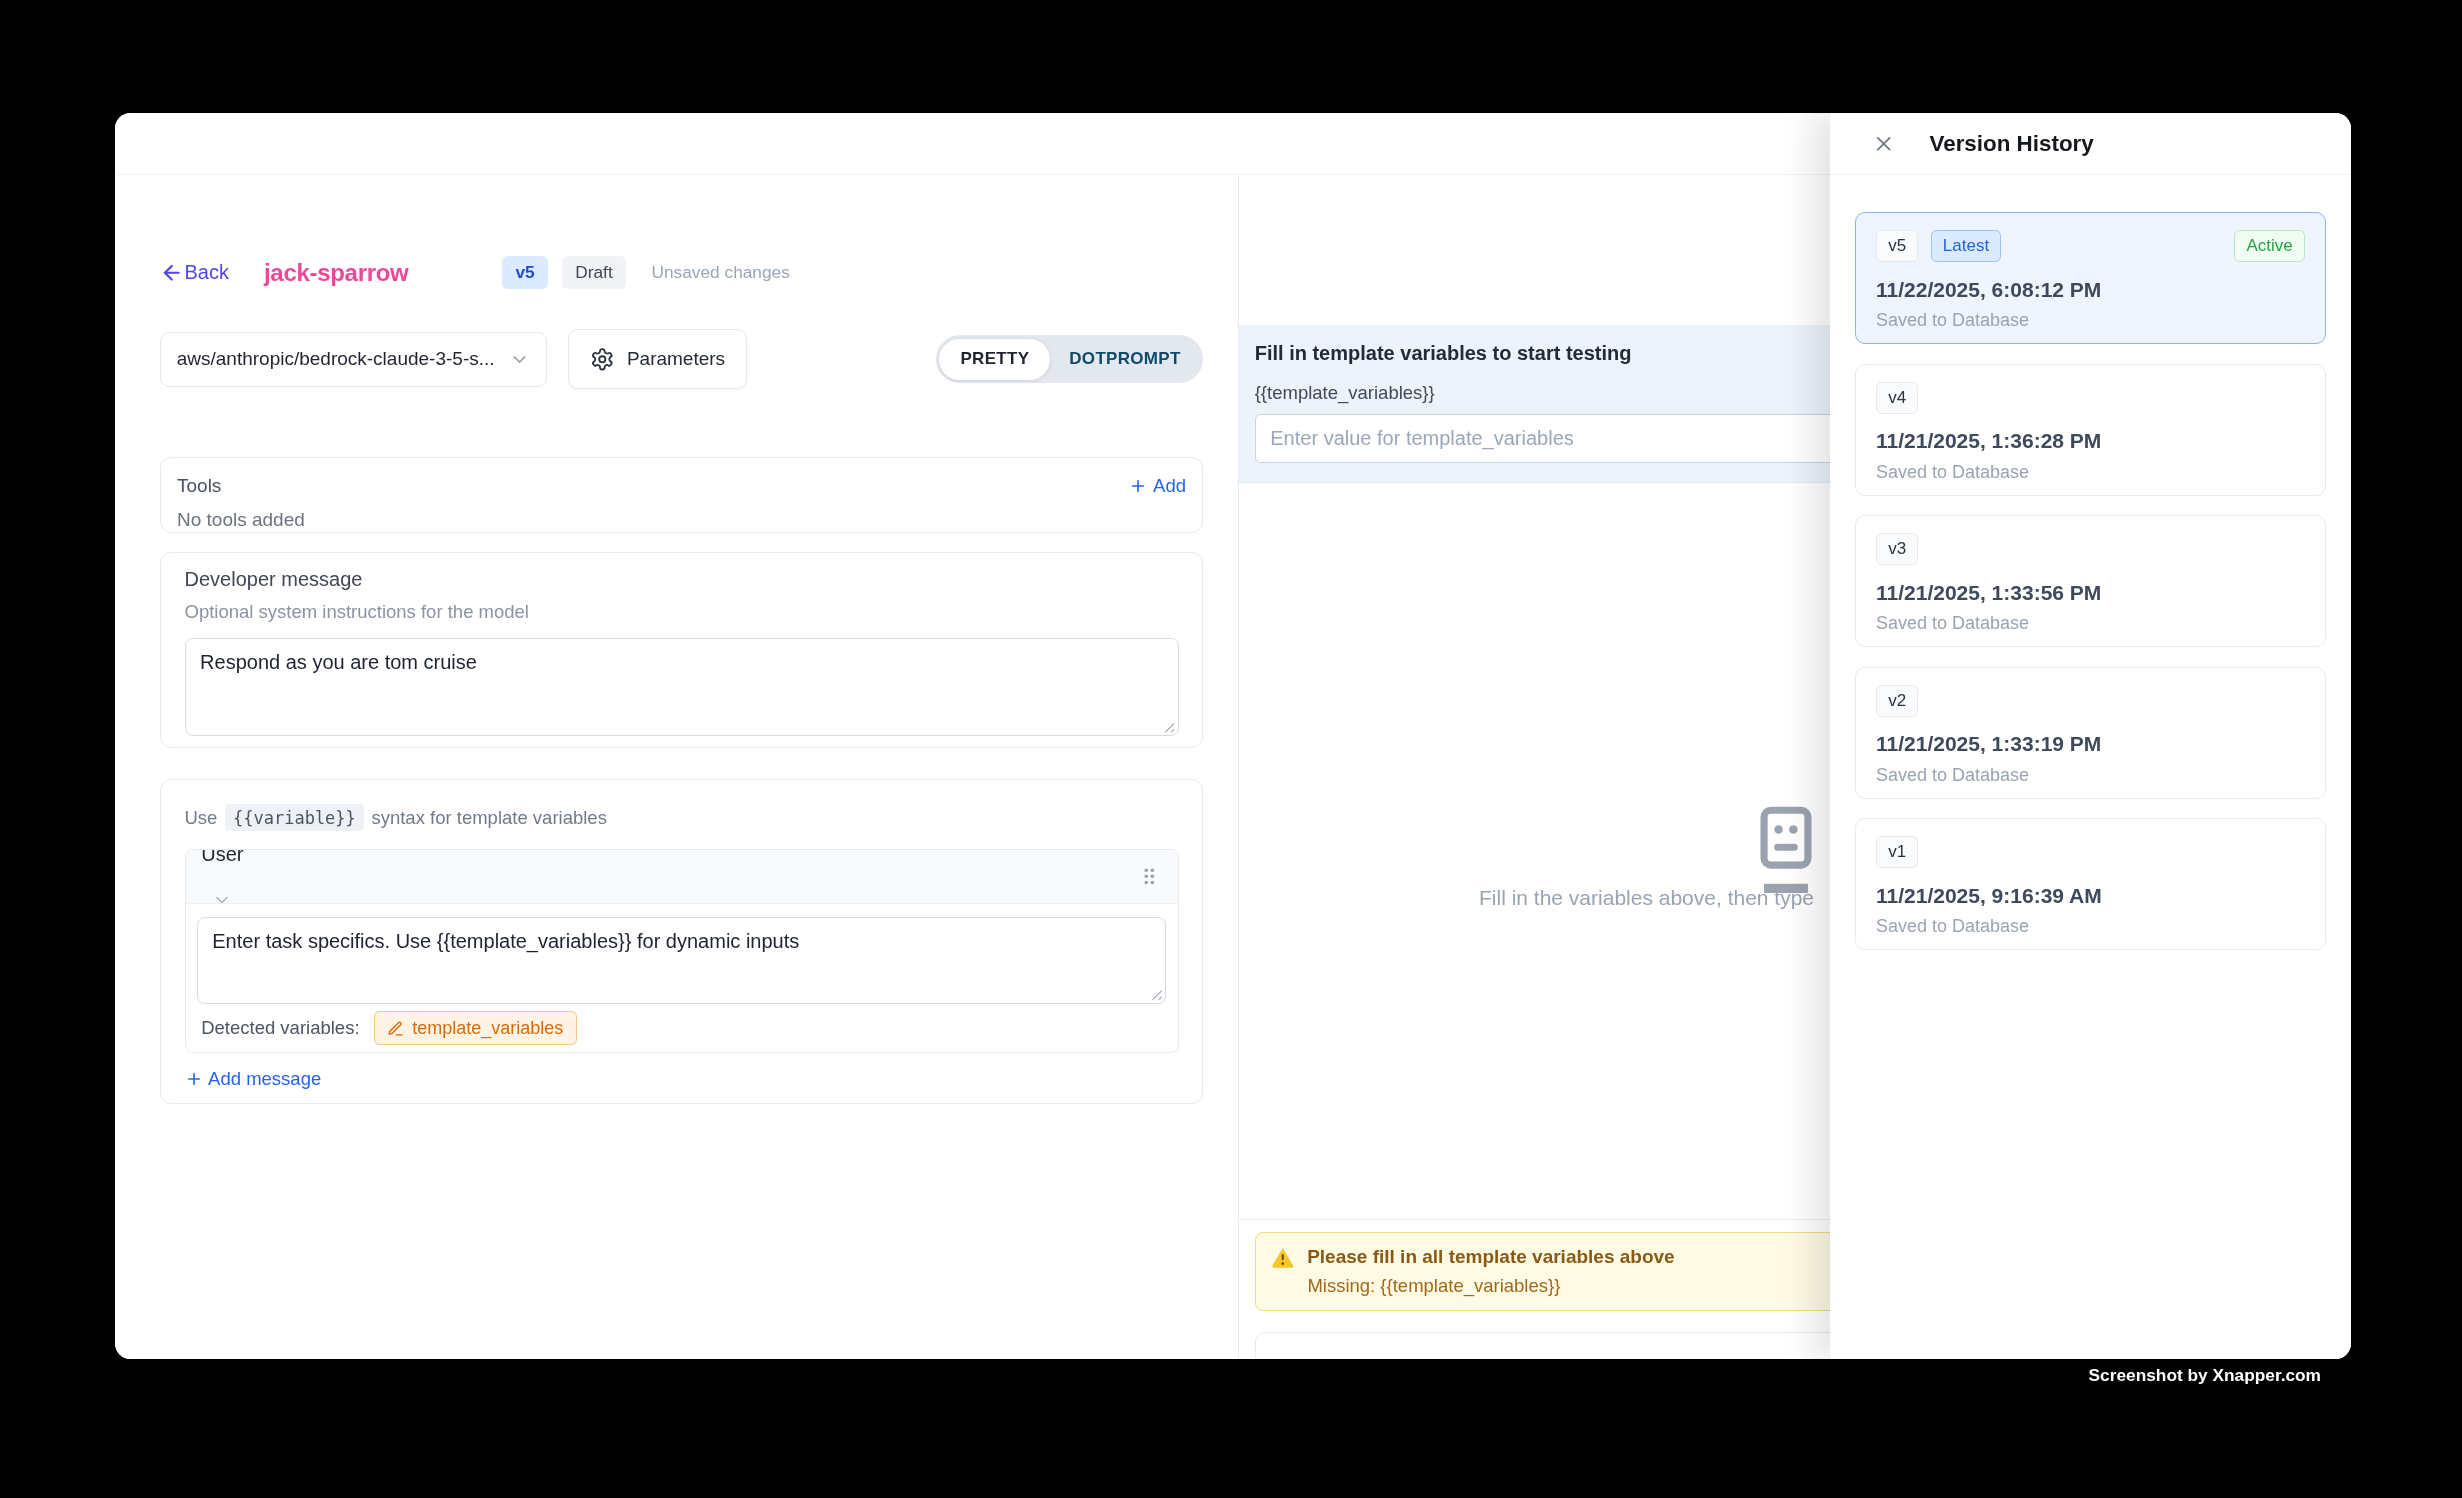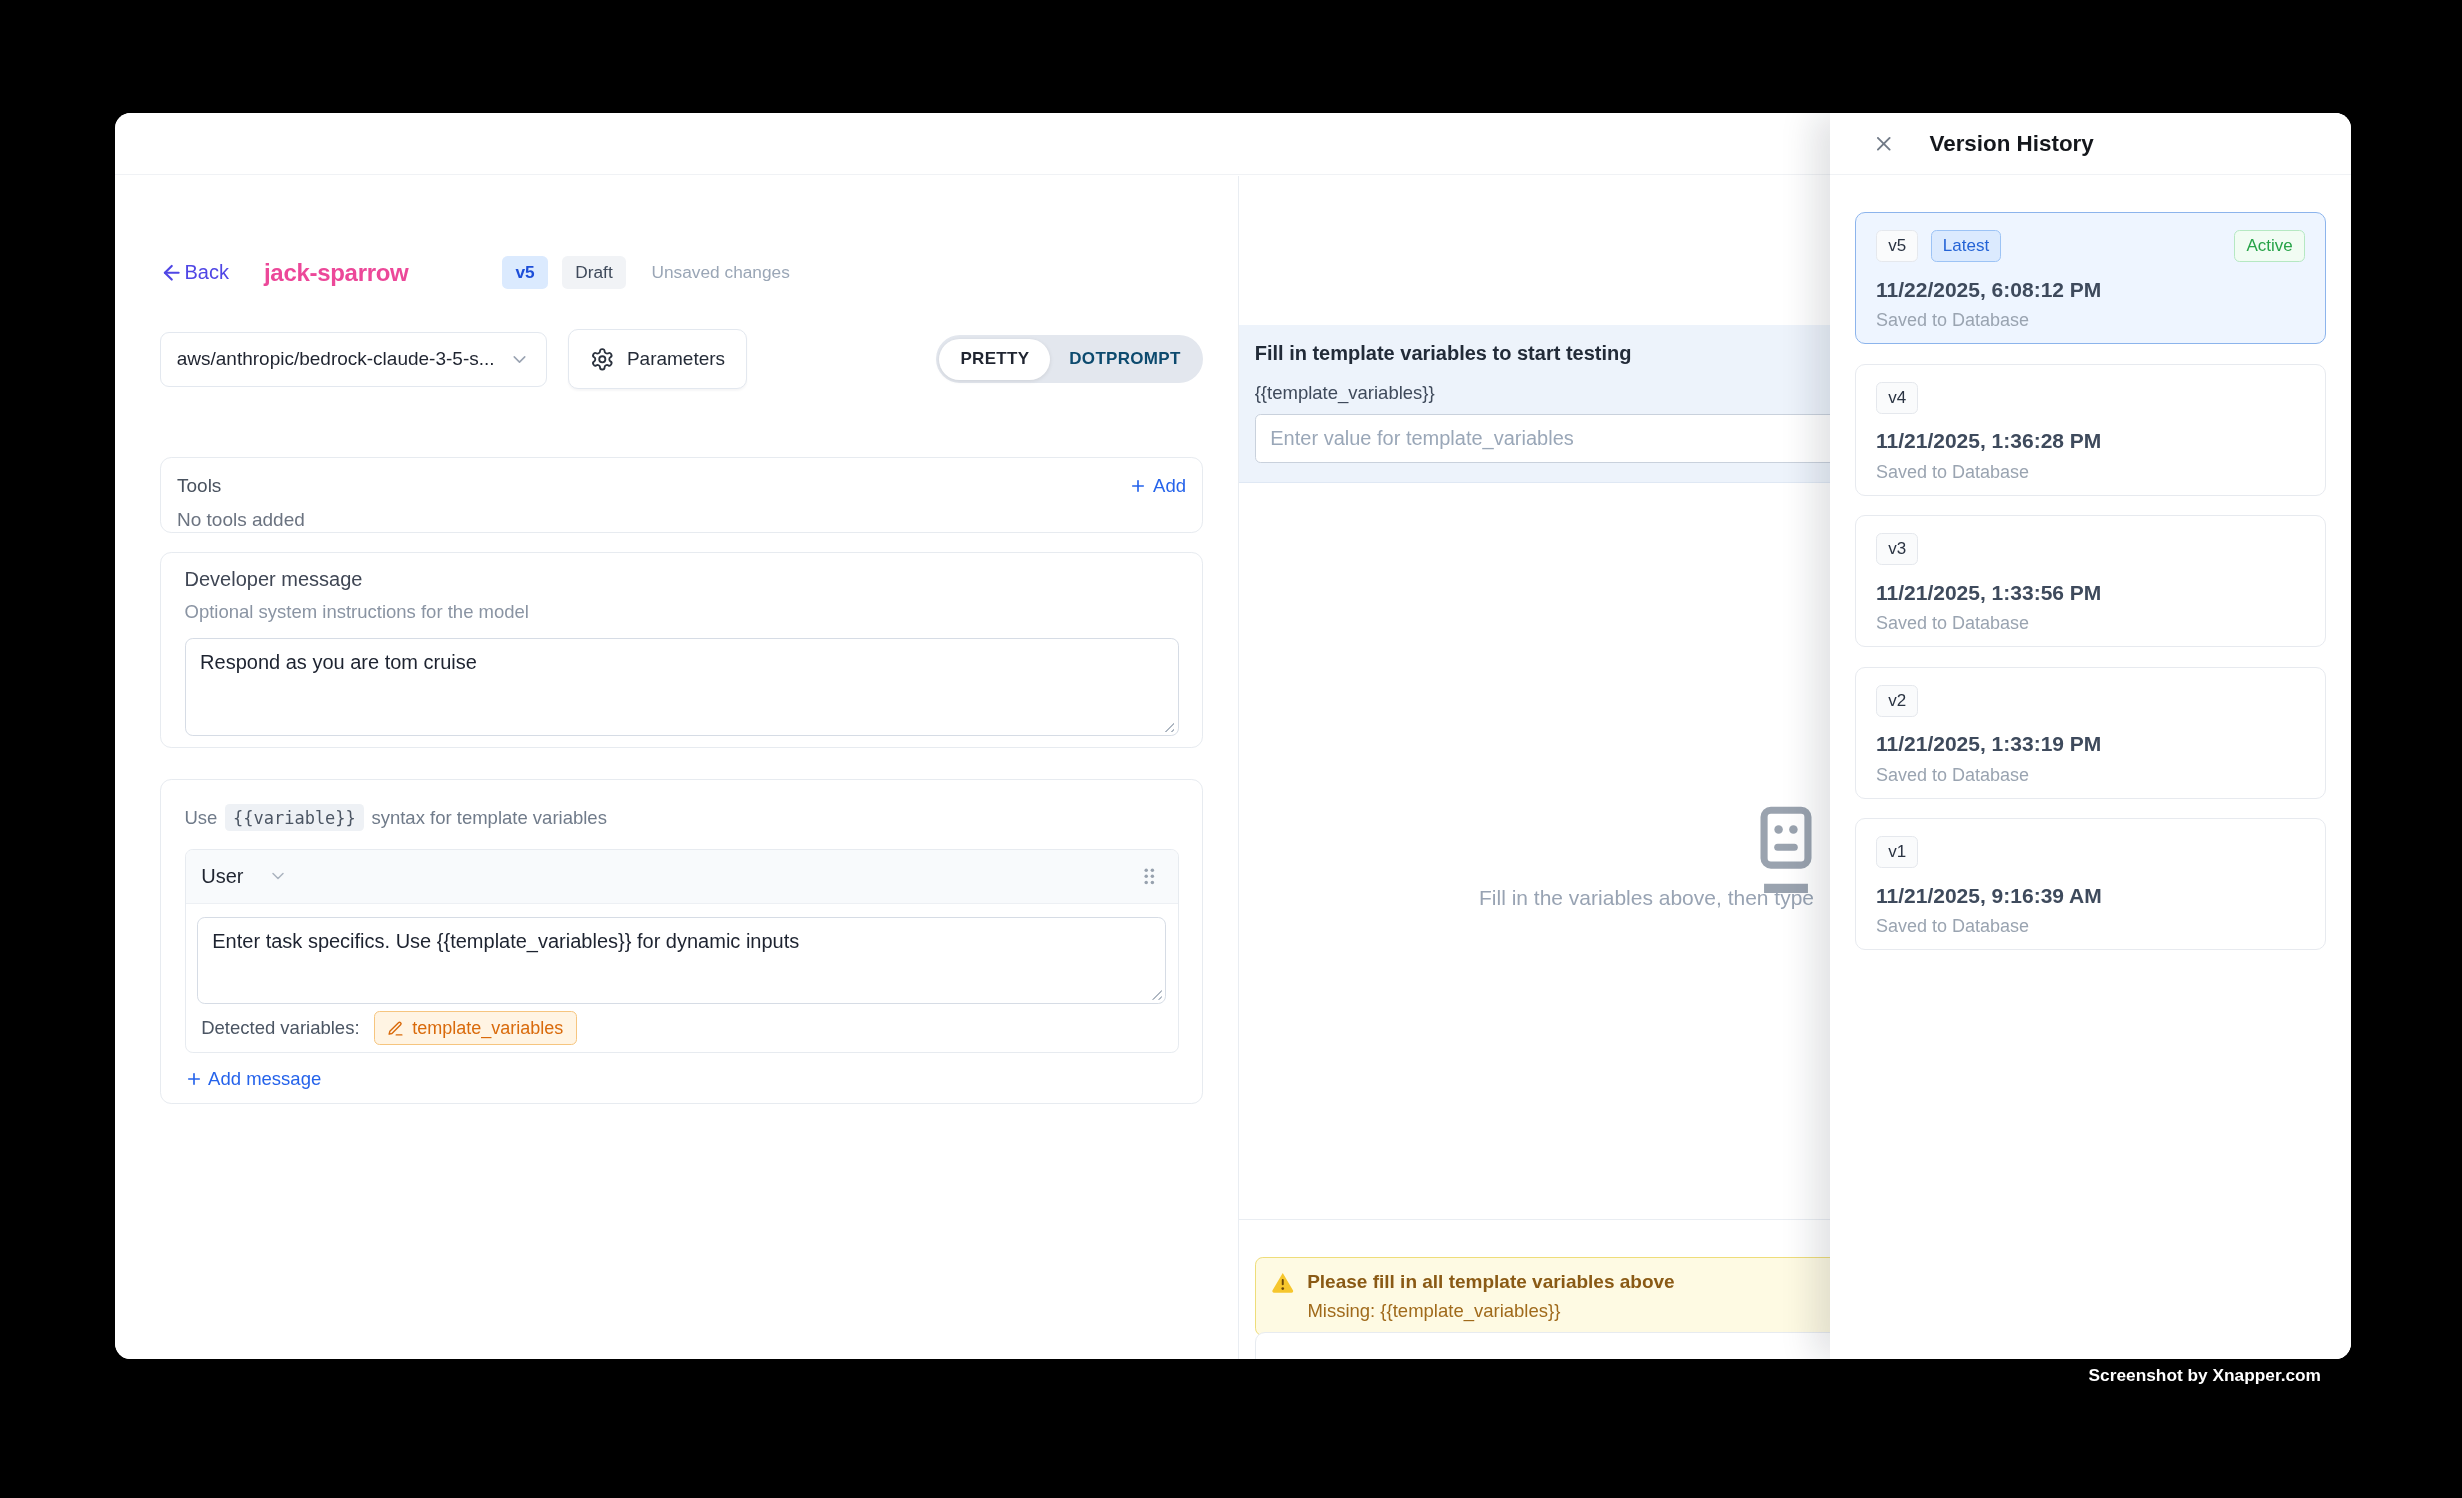--- a/index.html
+++ b/index.html
@@ -36,41 +36,41 @@
   .sec-hint{margin-top:9.5px;font-size:18.5px;color:#8a94a3;}
   .ta-wrap{position:relative;margin-top:15.7px;}
   textarea{display:block;width:100%;border:1.1px solid #d6dce5;border-radius:7.8px;padding:11.2px 14.6px;font-size:20px;color:#1d2330;font-family:"Liberation Sans",sans-serif;resize:none;outline:none;background:#fff;}
   .resize-grip{position:absolute;right:4.5px;bottom:4.5px;width:13.4px;height:13.4px;background:repeating-linear-gradient(135deg,transparent 0 3.4px,#aeb7c2 3.4px 4.5px);clip-path:polygon(100% 0,100% 100%,0 100%);}
 
   .prompt-card{margin-top:31px;height:325px;padding:15.7px 23.5px;}
   .hint-line{margin-top:9px;display:flex;align-items:center;gap:7.8px;font-size:18.5px;color:#707b8a;}
   .code-chip{font-family:"DejaVu Sans Mono",monospace;background:#eef1f5;border-radius:4.5px;padding:3.4px 7.8px;font-size:17px;color:#4b5563;}
   .msg-block{margin-top:18px;border:1.1px solid #e7ebf0;border-radius:7.8px;overflow:hidden;}
   .msg-head{height:54px;background:#f8fafc;border-bottom:1.1px solid #edf0f4;display:flex;align-items:center;padding:0 15.7px;}
-  .role-select{display:flex;align-items:center;gap:24.6px;cursor:pointer;}
+  .role-select{display:flex;align-items:center;gap:24.6px;cursor:pointer;flex-direction:column;}
   .role-label{font-size:20px;color:#1f2430;}
   .grip{margin-left:auto;cursor:grab;display:flex;}
   .msg-body{padding:13.4px 11.2px 0;}
   .detected-row{display:flex;align-items:center;gap:14.6px;height:48px;padding:0 4.5px;}
   .det-label{font-size:18.5px;color:#4b5563;}
   .var-badge{display:flex;align-items:center;gap:7.8px;background:#fff4e3;border:1.1px solid #f6c57f;border-radius:5.6px;padding:5.6px 12.3px;color:#d96a0b;font-size:18px;cursor:pointer;}
   .add-msg{margin-top:14.6px;}
 
   
   .test-panel{position:absolute;left:1123px;top:63px;right:0;bottom:0;border-left:1.1px solid #e9edf2;background:#fff;overflow:hidden;z-index:1;}
   .tp-blue{margin-top:149px;background:#edf3fb;border-bottom:1.1px solid #dfe8f4;padding:17px 22.4px 19px 15.7px;}
   .tp-title{font-size:20px;font-weight:700;color:#222b38;}
   .tp-var{margin-top:17px;font-size:18.5px;color:#3f4a5b;font-weight:500;}
   .tp-input{margin-top:10px;display:block;width:1074px;height:49px;border:1.1px solid #c9d1dc;border-radius:5.6px;padding:0 14.6px;font-size:20px;color:#1d2330;font-family:"Liberation Sans",sans-serif;outline:none;background:#fff;}
   .tp-input::placeholder{color:#9aa7b8;}
   ::placeholder{color:#9aa7b8;}
   .bot-icon{position:absolute;left:505px;top:626px;}
   .empty-text{position:absolute;left:240px;top:710px;font-size:21px;color:#98a3b3;white-space:nowrap;}
   .tp-divider{position:absolute;left:0;right:0;top:1043px;height:1.1px;background:#e9edf2;}
-  .warn-box{position:absolute;left:15.7px;top:1081px;width:1074px;height:79px;background:#fefae3;border:1.1px solid #eedd7a;border-radius:7.8px;padding:12.3px 15.7px;}
+  .warn-box{position:absolute;left:15.7px;top:1056px;width:1074px;height:79px;background:#fefae3;border:1.1px solid #eedd7a;border-radius:7.8px;padding:12.3px 15.7px;}
   .warn-row{display:flex;align-items:center;gap:12.3px;}
   .warn-title{font-size:19px;font-weight:600;color:#8a5a15;}
   .warn-missing{margin-left:36px;margin-top:6.7px;font-size:18.5px;color:#a06a1b;}
   .partial-card{position:absolute;left:15.7px;top:1156px;width:1074px;height:123px;border:1.1px solid #e7ebf0;border-radius:10px;background:#fff;}
 
   
   .vh-panel{position:absolute;top:0;right:0;bottom:0;width:521px;background:#fff;z-index:6;border-radius:0 15.7px 15.7px 0;box-shadow:-17px 0 34px rgba(15,23,42,.12);}
   .vh-head{height:62px;border-bottom:1.1px solid #f0f2f5;display:flex;align-items:center;padding-left:42px;gap:34px;}
   .vh-title{font-size:22.4px;font-weight:700;color:#14171c;}
   .vh-close{cursor:pointer;display:flex;}

